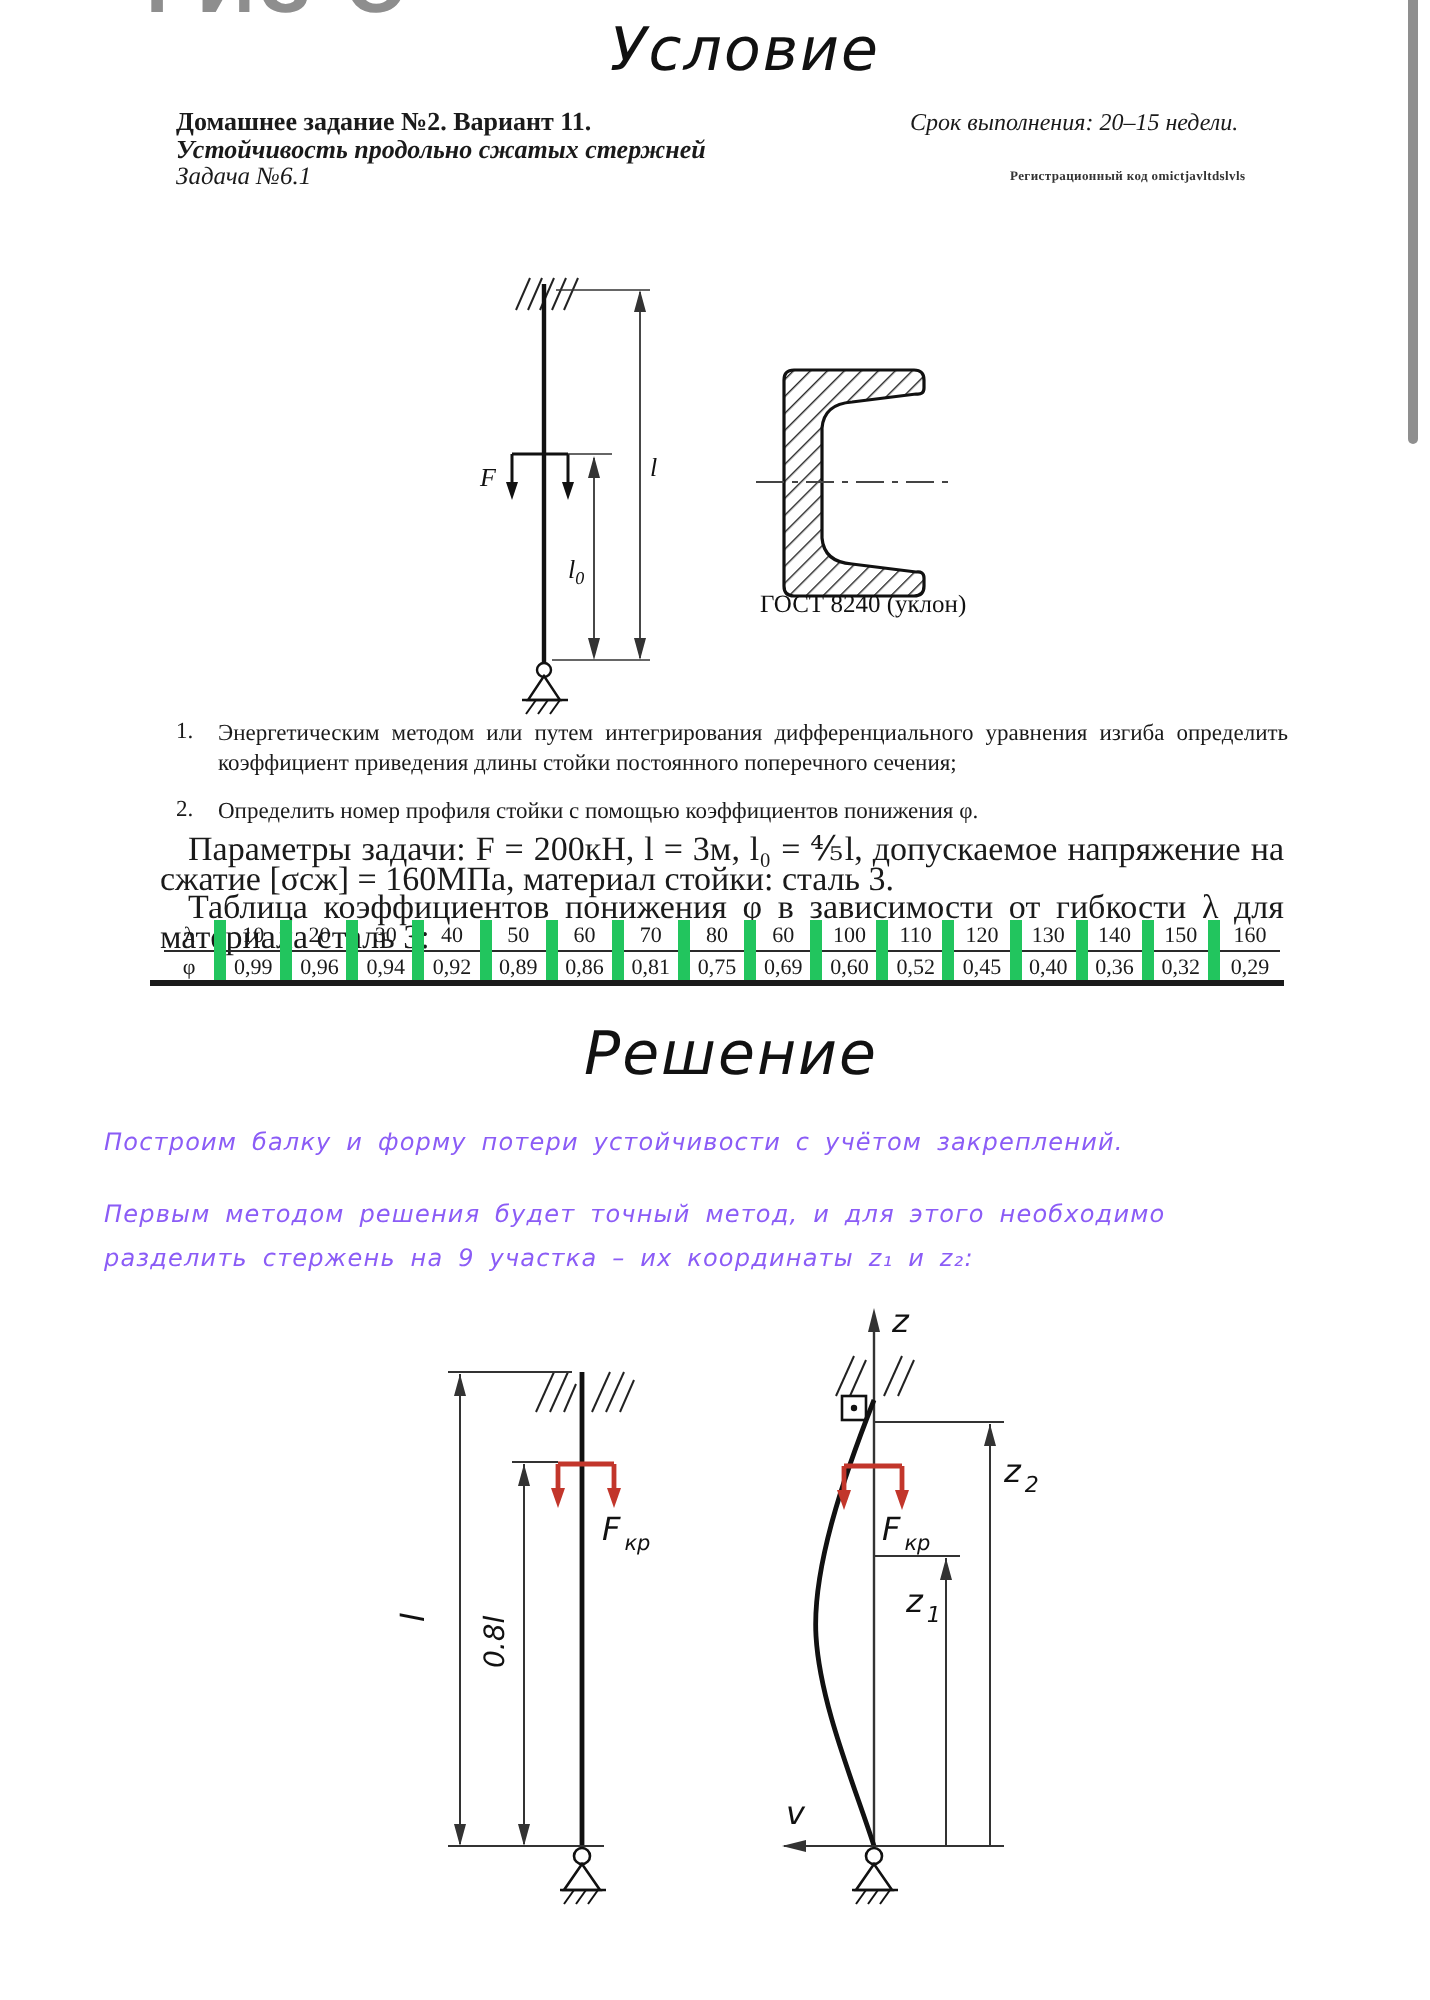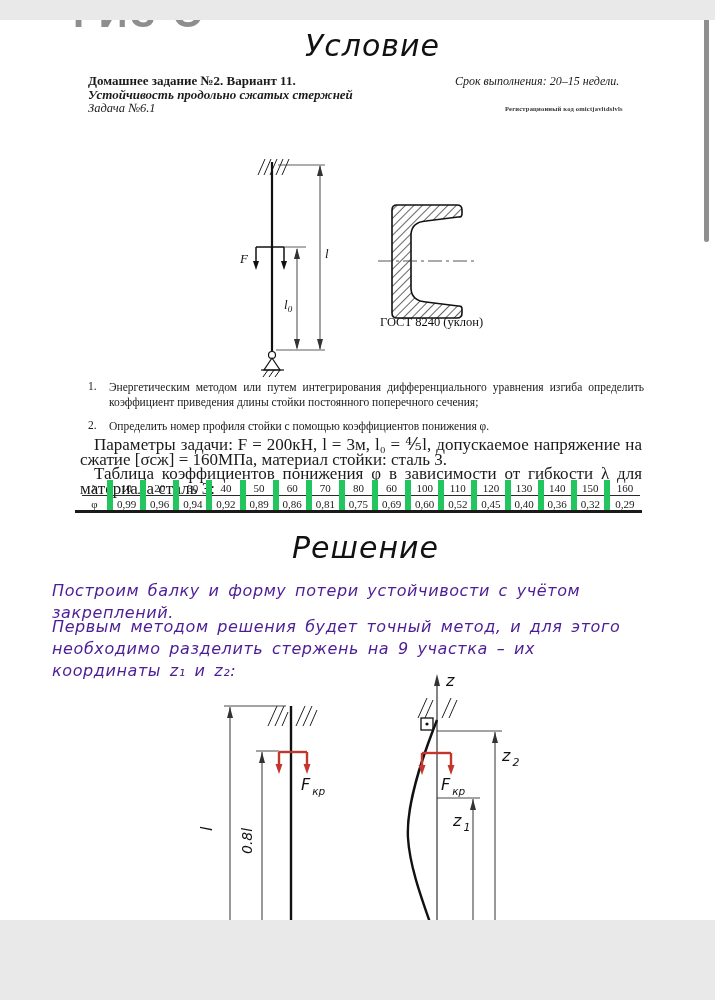--- a/index.html
+++ b/index.html
@@ -1,21 +1,21 @@
 <!DOCTYPE html>
 <html><head>
 <meta charset="utf-8">
 <style>
   html,body{margin:0;padding:0;background:#e9e9e9;}
-  #screen{position:relative;width:715px;height:900px;background:#ffffff;overflow:hidden;
-          font-family:"Liberation Serif","DejaVu Serif",serif;color:#1a1a1a;margin-top:20px;}
+  #screen{position:relative;width:715px;height:1000px;background:#ffffff;overflow:hidden;
+          font-family:"Liberation Serif","DejaVu Serif",serif;color:#1a1a1a;}
   .abs{position:absolute;}
   .hand{font-family:"DejaVu Sans","Liberation Sans",sans-serif;font-style:italic;}
   .hand-title{font-size:30px;letter-spacing:1px;color:#111;}
-  .hand-par{font-size:16px;letter-spacing:.6px;word-spacing:3px;color:#4c1d95;line-height:22px;}
+  .hand-par{font-size:12px;letter-spacing:.6px;word-spacing:3px;color:#8b5cf6;line-height:22px;}
   .hdr-b{font-weight:bold;font-size:13px;}
   .hdr-bi{font-weight:bold;font-style:italic;font-size:13px;}
   .hdr-i{font-style:italic;font-size:12.5px;}
   .deadline{font-style:italic;font-size:12px;}
   .regcode{font-weight:bold;font-size:6.5px;color:#333;letter-spacing:.2px;}
   .clipwrap{height:13px;overflow:hidden;width:220px;}
   .clipped{font-family:"Liberation Sans","DejaVu Sans",sans-serif;font-weight:bold;
            font-size:40px;color:#8e8e8e;letter-spacing:3px;margin-top:-29px;}
   .tasktext{font-size:11.5px;line-height:14.5px;text-align:justify;}
   .tasknum{font-size:11.5px;}

